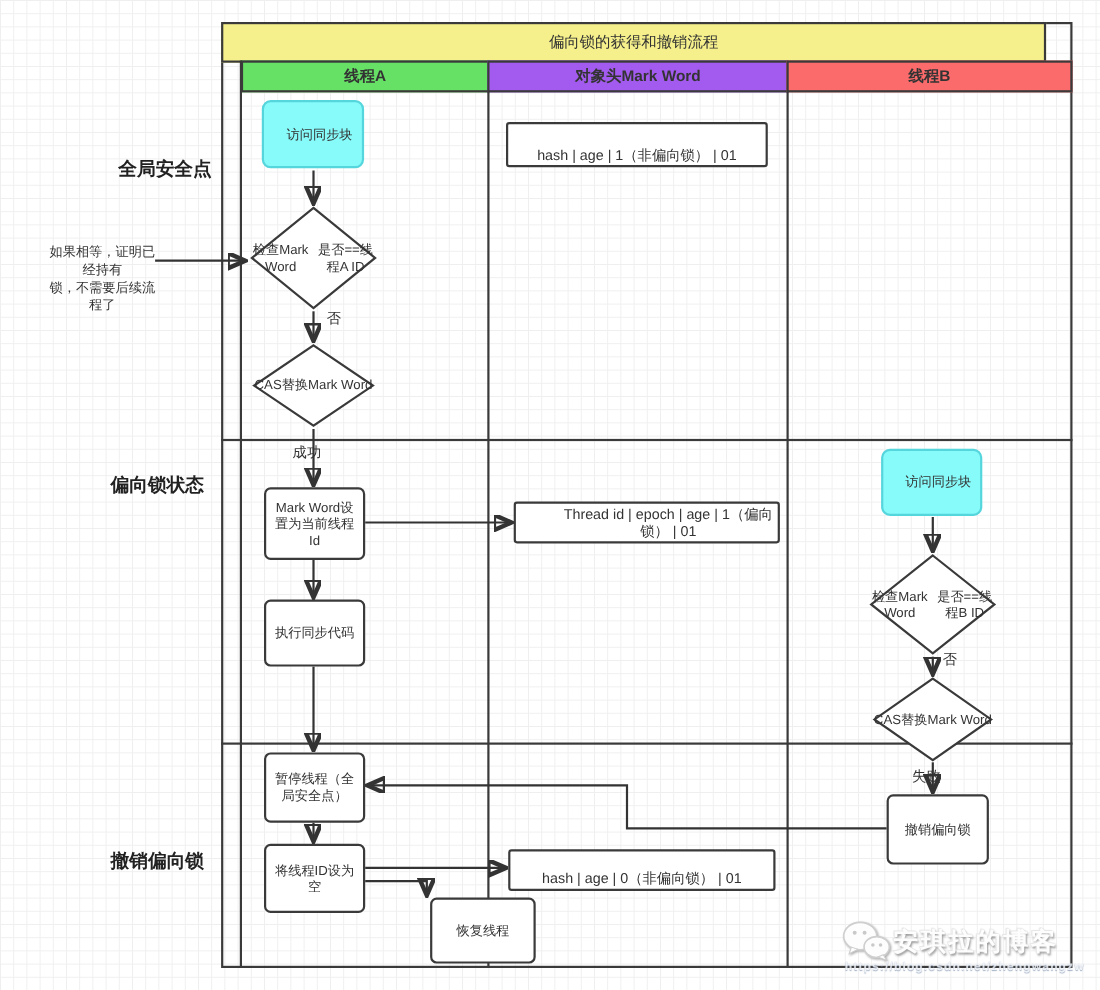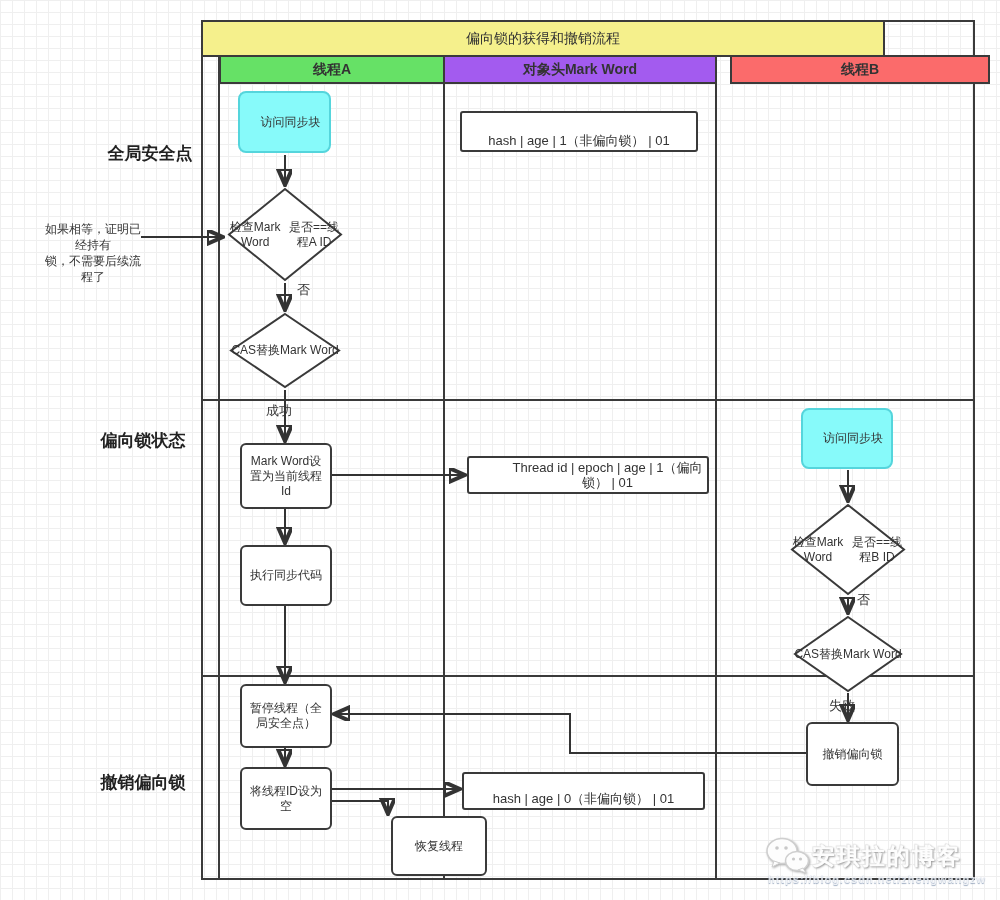--- a/index.html
+++ b/index.html
@@ -13,31 +13,31 @@
       linear-gradient(#efefef 1px, transparent 1px),
       linear-gradient(90deg, #efefef 1px, transparent 1px);
     background-size:12px 12px;
   }
 
   .abs { position:absolute; }
 
   
   .tframe { left:201px; top:20px; width:774px; height:860px;
             border:2px solid var(--border-dark,#3a3a3a); z-index:1; }
-  .title-row { left:201px; top:20px; width:684px; height:37px;
+  .title-row { left:201px; top:20px; width:750px; height:37px;
                background:var(--title-bg,#F5F08C);
                border:2px solid var(--border-dark,#3a3a3a);
                display:flex; align-items:center; justify-content:center;
                font-size:14px; z-index:2; }
   .hdr { top:55px; height:29px; border:2px solid var(--border-dark,#3a3a3a);
          display:flex; align-items:center; justify-content:center;
          font-size:14px; font-weight:bold; z-index:2; }
   .hdr-a { left:219px; width:226px; background:var(--thread-a-bg,#66E166); }
   .hdr-mw { left:443px; width:274px; background:var(--mark-word-bg,#A35BEF); }
-  .hdr-b { left:715px; width:260px; background:var(--thread-b-bg,#FB6B6B);margin-left:15px; }
+  .hdr-b { left:715px; width:260px; background:var(--thread-b-bg,#FB6B6B); }
 
   .vline { width:2px; background:var(--border-dark,#3a3a3a); z-index:2; }
   .hline { height:2px; background:var(--border-dark,#3a3a3a); z-index:2; }
 
   
   .node { border:2px solid var(--border-dark,#3a3a3a); background:#fff;
           display:flex; align-items:center; justify-content:center;
           text-align:center; font-size:12px; line-height:15px;
           border-radius:6px; padding:2px 4px; z-index:6; }
   .node.start { background:var(--node-cyan,#87FAFA); border-color:#55D5DC;

